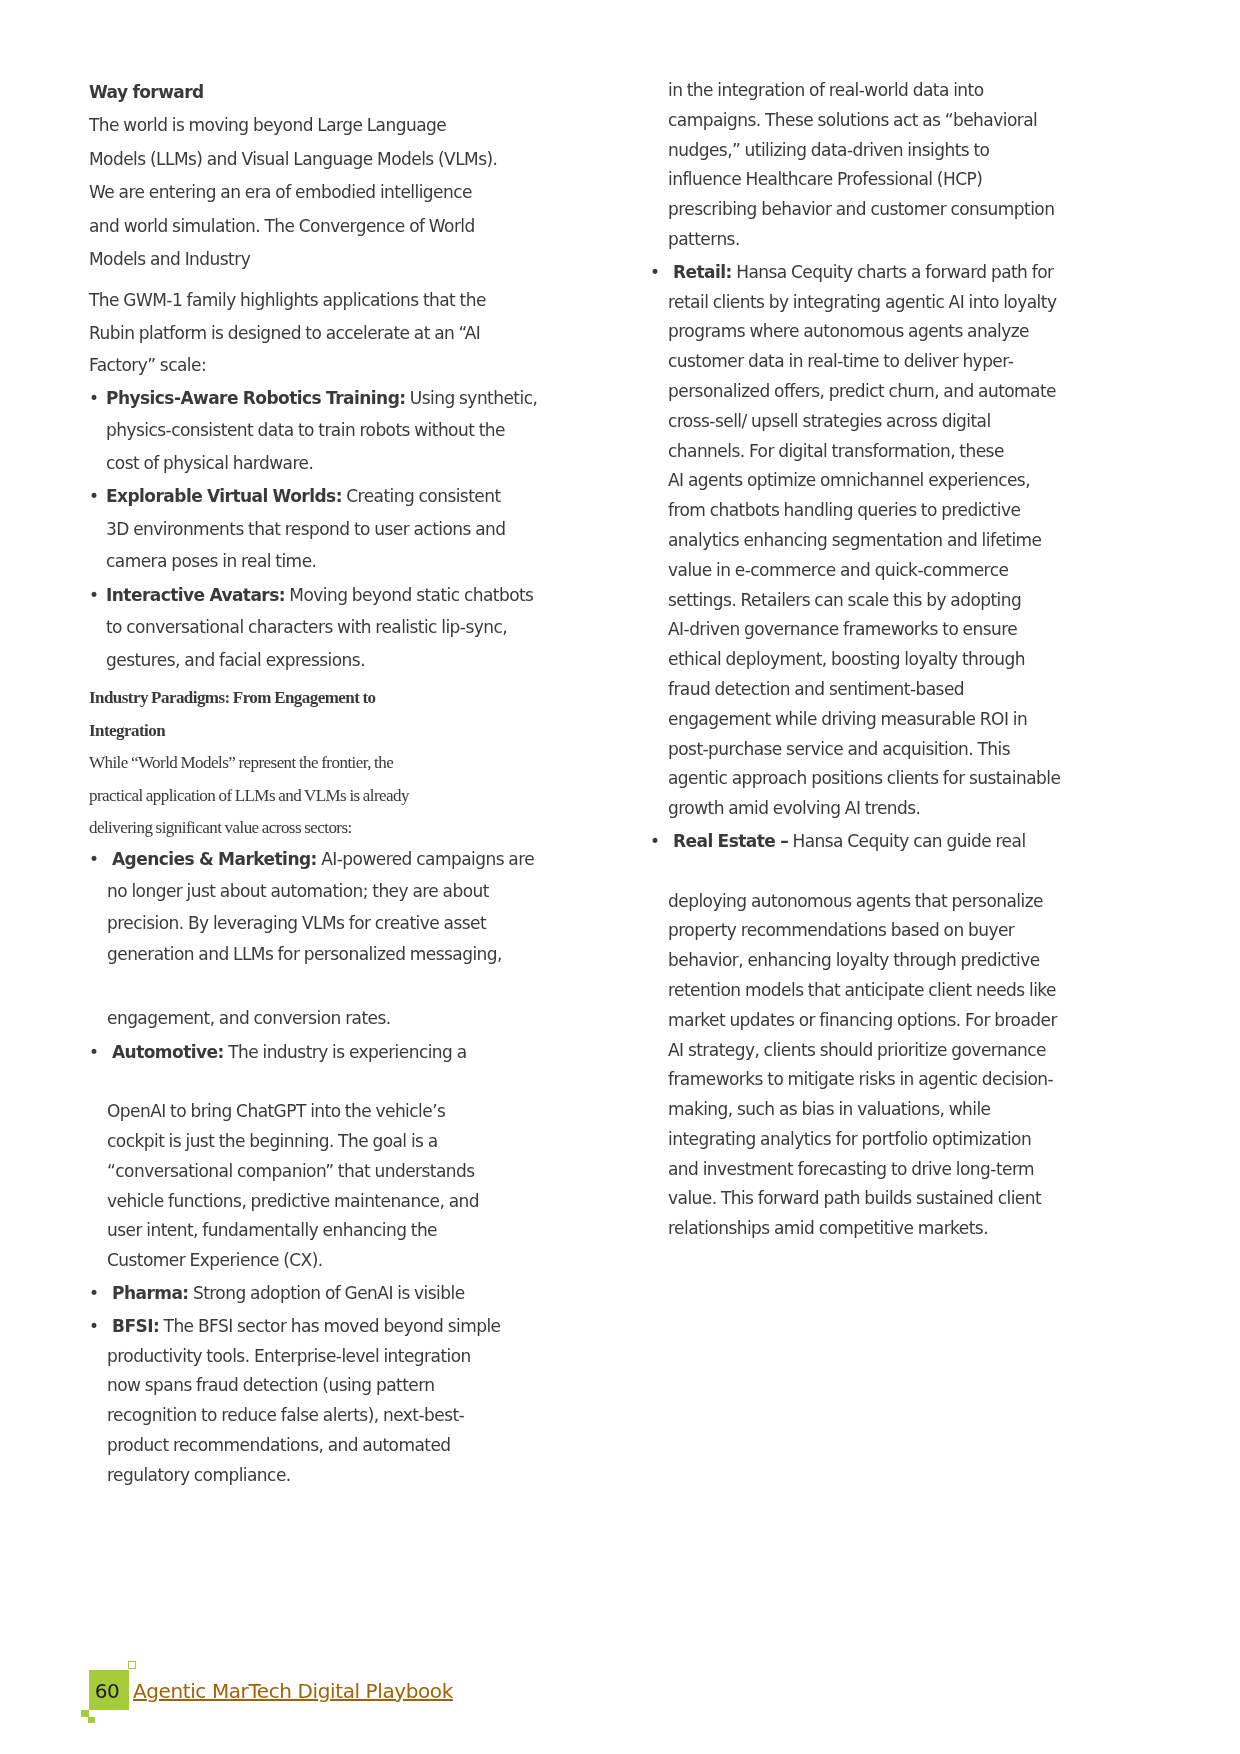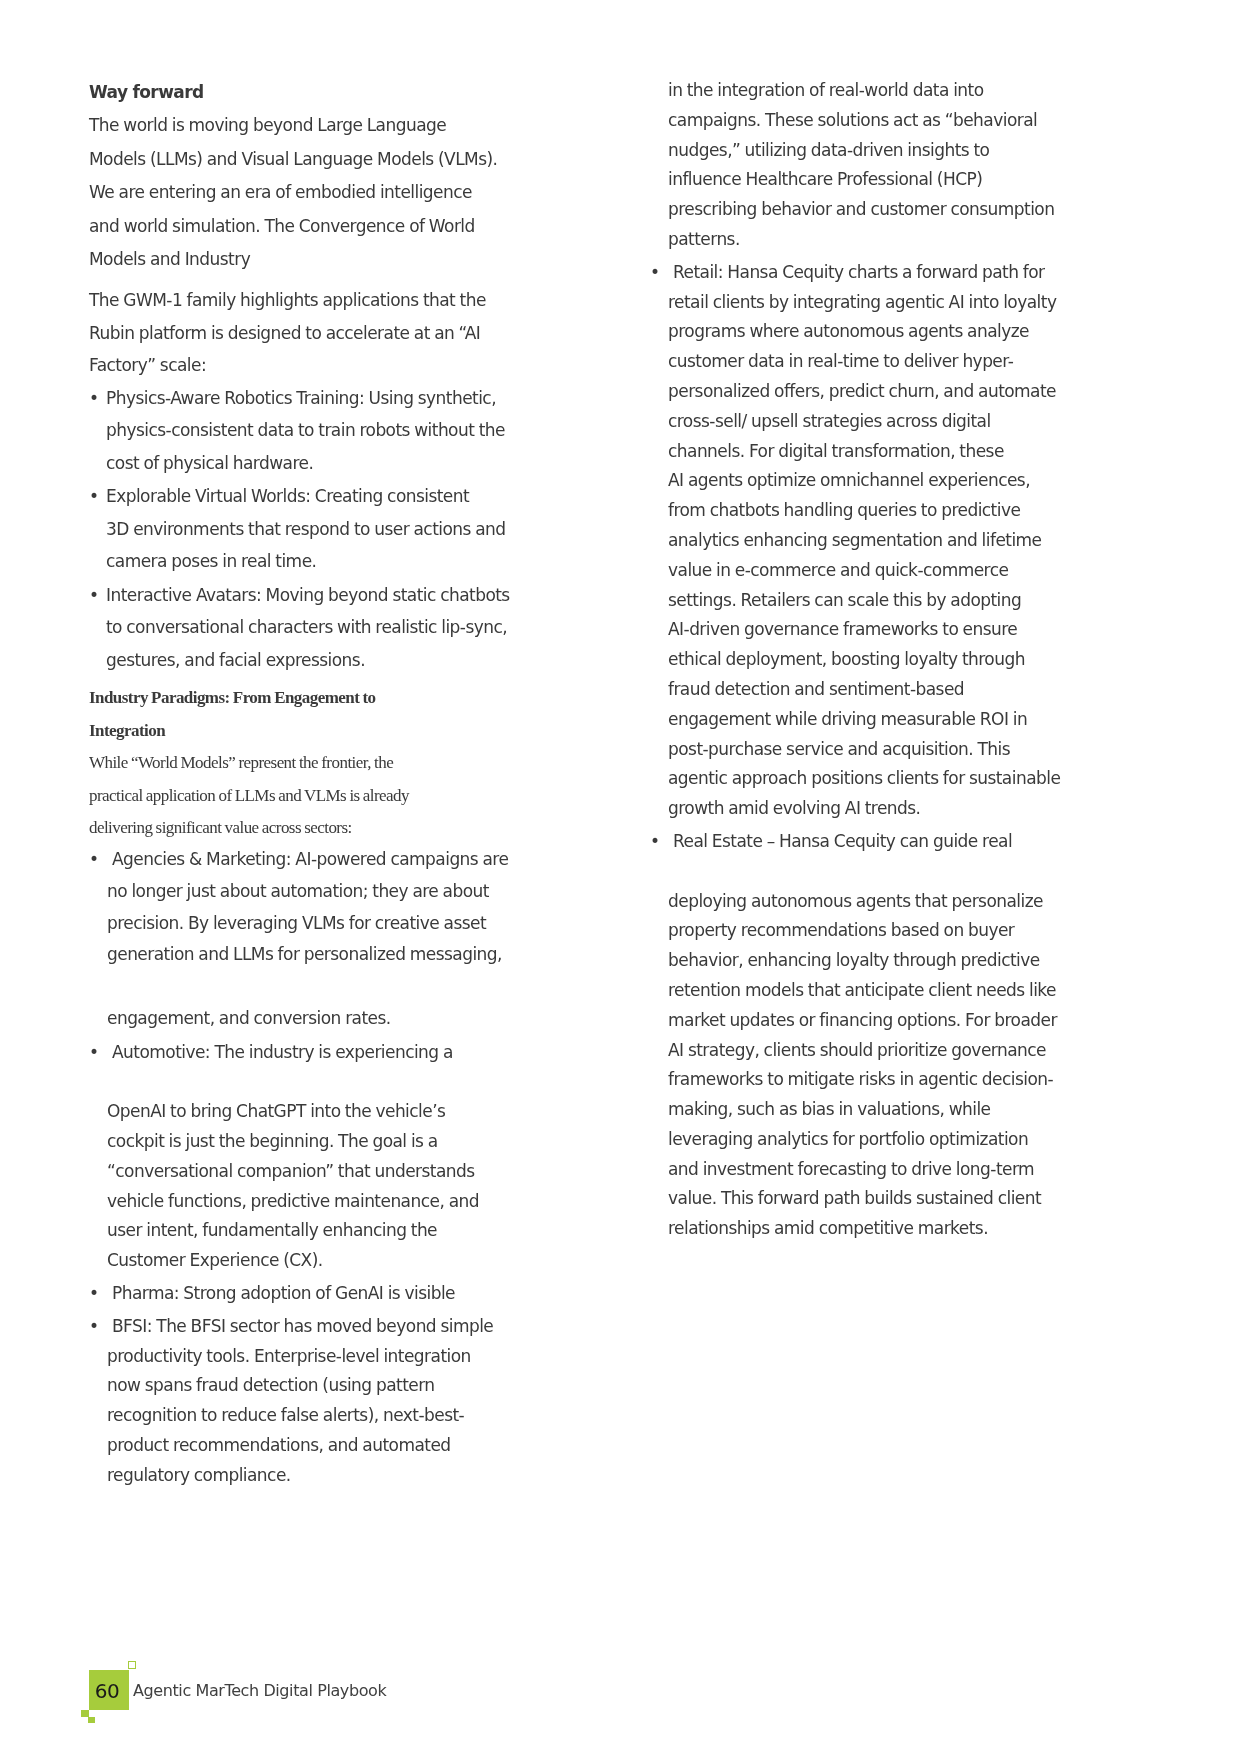--- a/index.html
+++ b/index.html
@@ -14,30 +14,30 @@
   .heading { font-weight: bold; color: #3a3a3a; margin: 0; }
   p { margin: 0; }
   .para-gap { margin-top: 13px; }
   ul { list-style: none; margin: 0; padding: 0; }
   li { position: relative; padding-left: 18px; }
   li::before { content: "\2022"; position: absolute; left: 0; top: 0; }
   .list-a li { padding-left: 17px; margin-bottom: 1px; line-height: 33.2px; }
   .list-b li { padding-left: 18px; }
   .list-b li .lbl { margin-left: 5px; }
   .list-b li { line-height: 33.3px; }
-  .lbl { font-weight: normal; margin-top: 20px; }
+  .lbl { font-weight: bold; margin-top: 20px; }
   .cont { padding-left: 18px; }
 
   .footer { position: absolute; left: 78px; top: 1658px; height: 70px; width: 500px; }
   .pg-square { position: absolute; left: 11px; top: 12px; width: 40px; height: 40px; background: #a6cc3c; }
   .pg-num { position: absolute; left: 11px; top: 12px; width: 36px; height: 40px; font-size: 20px; line-height: 42px; text-align: center; color: #1a1a1a; letter-spacing: -0.5px; font-family: "DejaVu Sans", sans-serif; }
   .deco-outline { position: absolute; left: 50px; top: 3px; width: 6px; height: 6px; border: 1.5px solid #a6cc3c; background: #fff; }
   .deco-a { position: absolute; left: 3px; top: 52px; width: 8px; height: 7px; background: #a6cc3c; }
   .deco-b { position: absolute; left: 10px; top: 59px; width: 7px; height: 6px; background: #a6cc3c; }
-  .book-title { position: absolute; left: 55px; top: 16px; font-size: 16px; line-height: 34px; color: #404040; letter-spacing: -0.4px; white-space: nowrap; }
+  .book-title { position: absolute; left: 55px; top: 16px; font-size: 20px; line-height: 34px; color: #a16207; letter-spacing: -0.4px; white-space: nowrap; text-decoration: underline; }
 </style>
 </head>
 <body>
 
 <div class="col col-left">
   <div>
     <div class="heading">Way forward</div>
     <p>
       <span>The world is moving beyond Large Language</span><br>
       <span>Models (LLMs) and Visual Language Models (VLMs).</span><br>
@@ -152,21 +152,21 @@
       <span class="lbl">Real Estate –</span><span> Hansa Cequity can guide real</span><br>
       <br>
       <span>deploying autonomous agents that personalize</span><br>
       <span>property recommendations based on buyer</span><br>
       <span>behavior, enhancing loyalty through predictive</span><br>
       <span>retention models that anticipate client needs like</span><br>
       <span>market updates or financing options. For broader</span><br>
       <span>AI strategy, clients should prioritize governance</span><br>
       <span>frameworks to mitigate risks in agentic decision-</span><br>
       <span>making, such as bias in valuations, while</span><br>
-      <span>leveraging analytics for portfolio optimization</span><br>
+      <span>integrating analytics for portfolio optimization</span><br>
       <span>and investment forecasting to drive long-term</span><br>
       <span>value. This forward path builds sustained client</span><br>
       <span>relationships amid competitive markets.</span>
     </li>
   </ul>
 </div>
 
 <div class="footer">
   <div class="deco-outline"></div>
   <div class="pg-square"></div>

